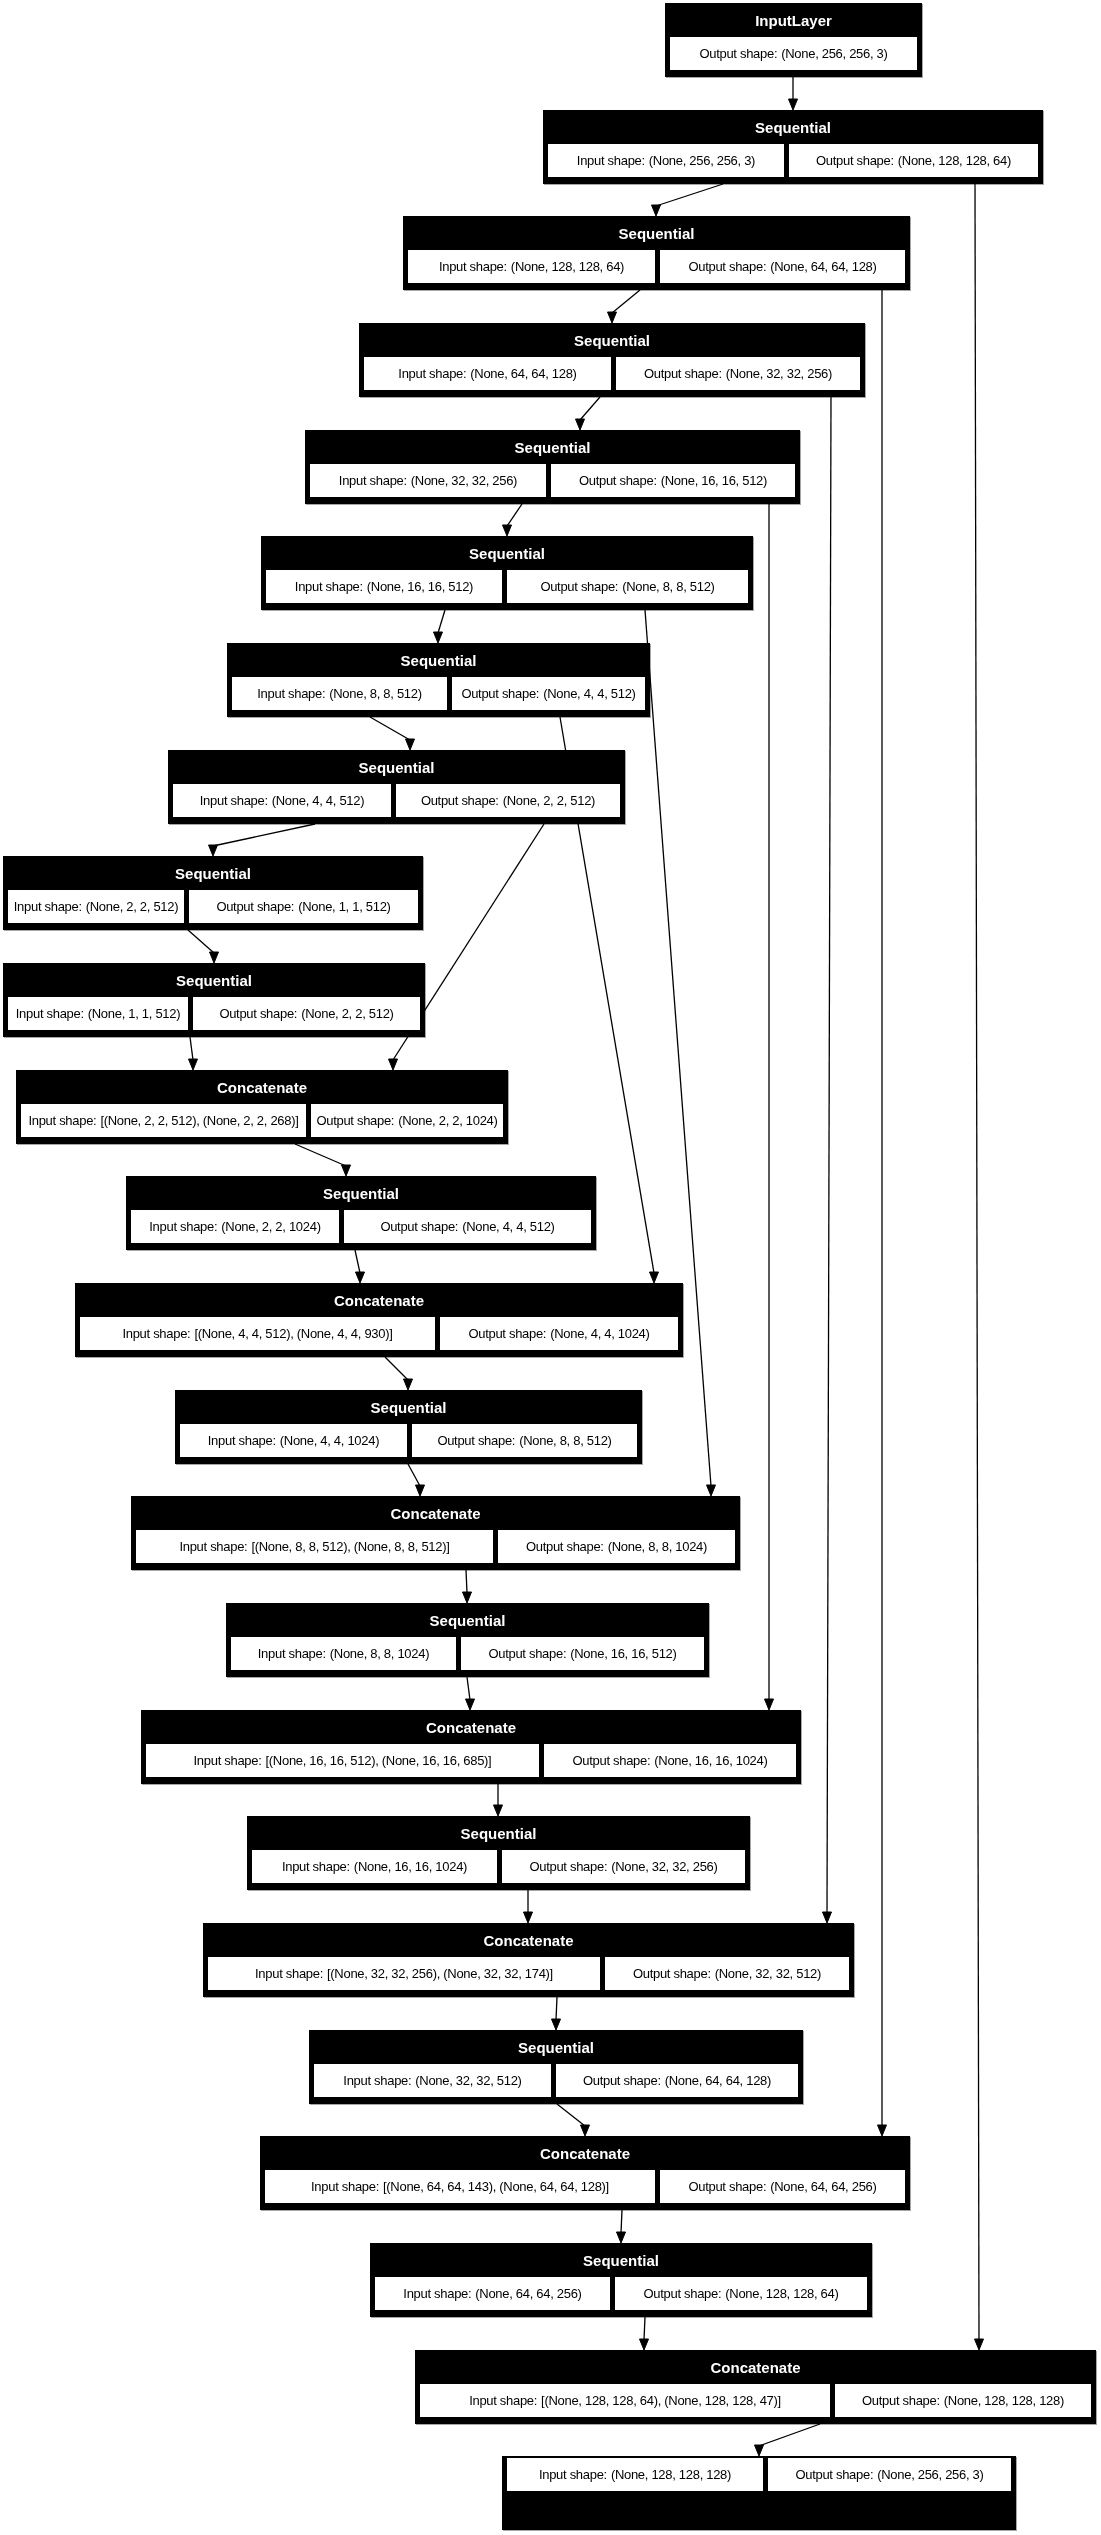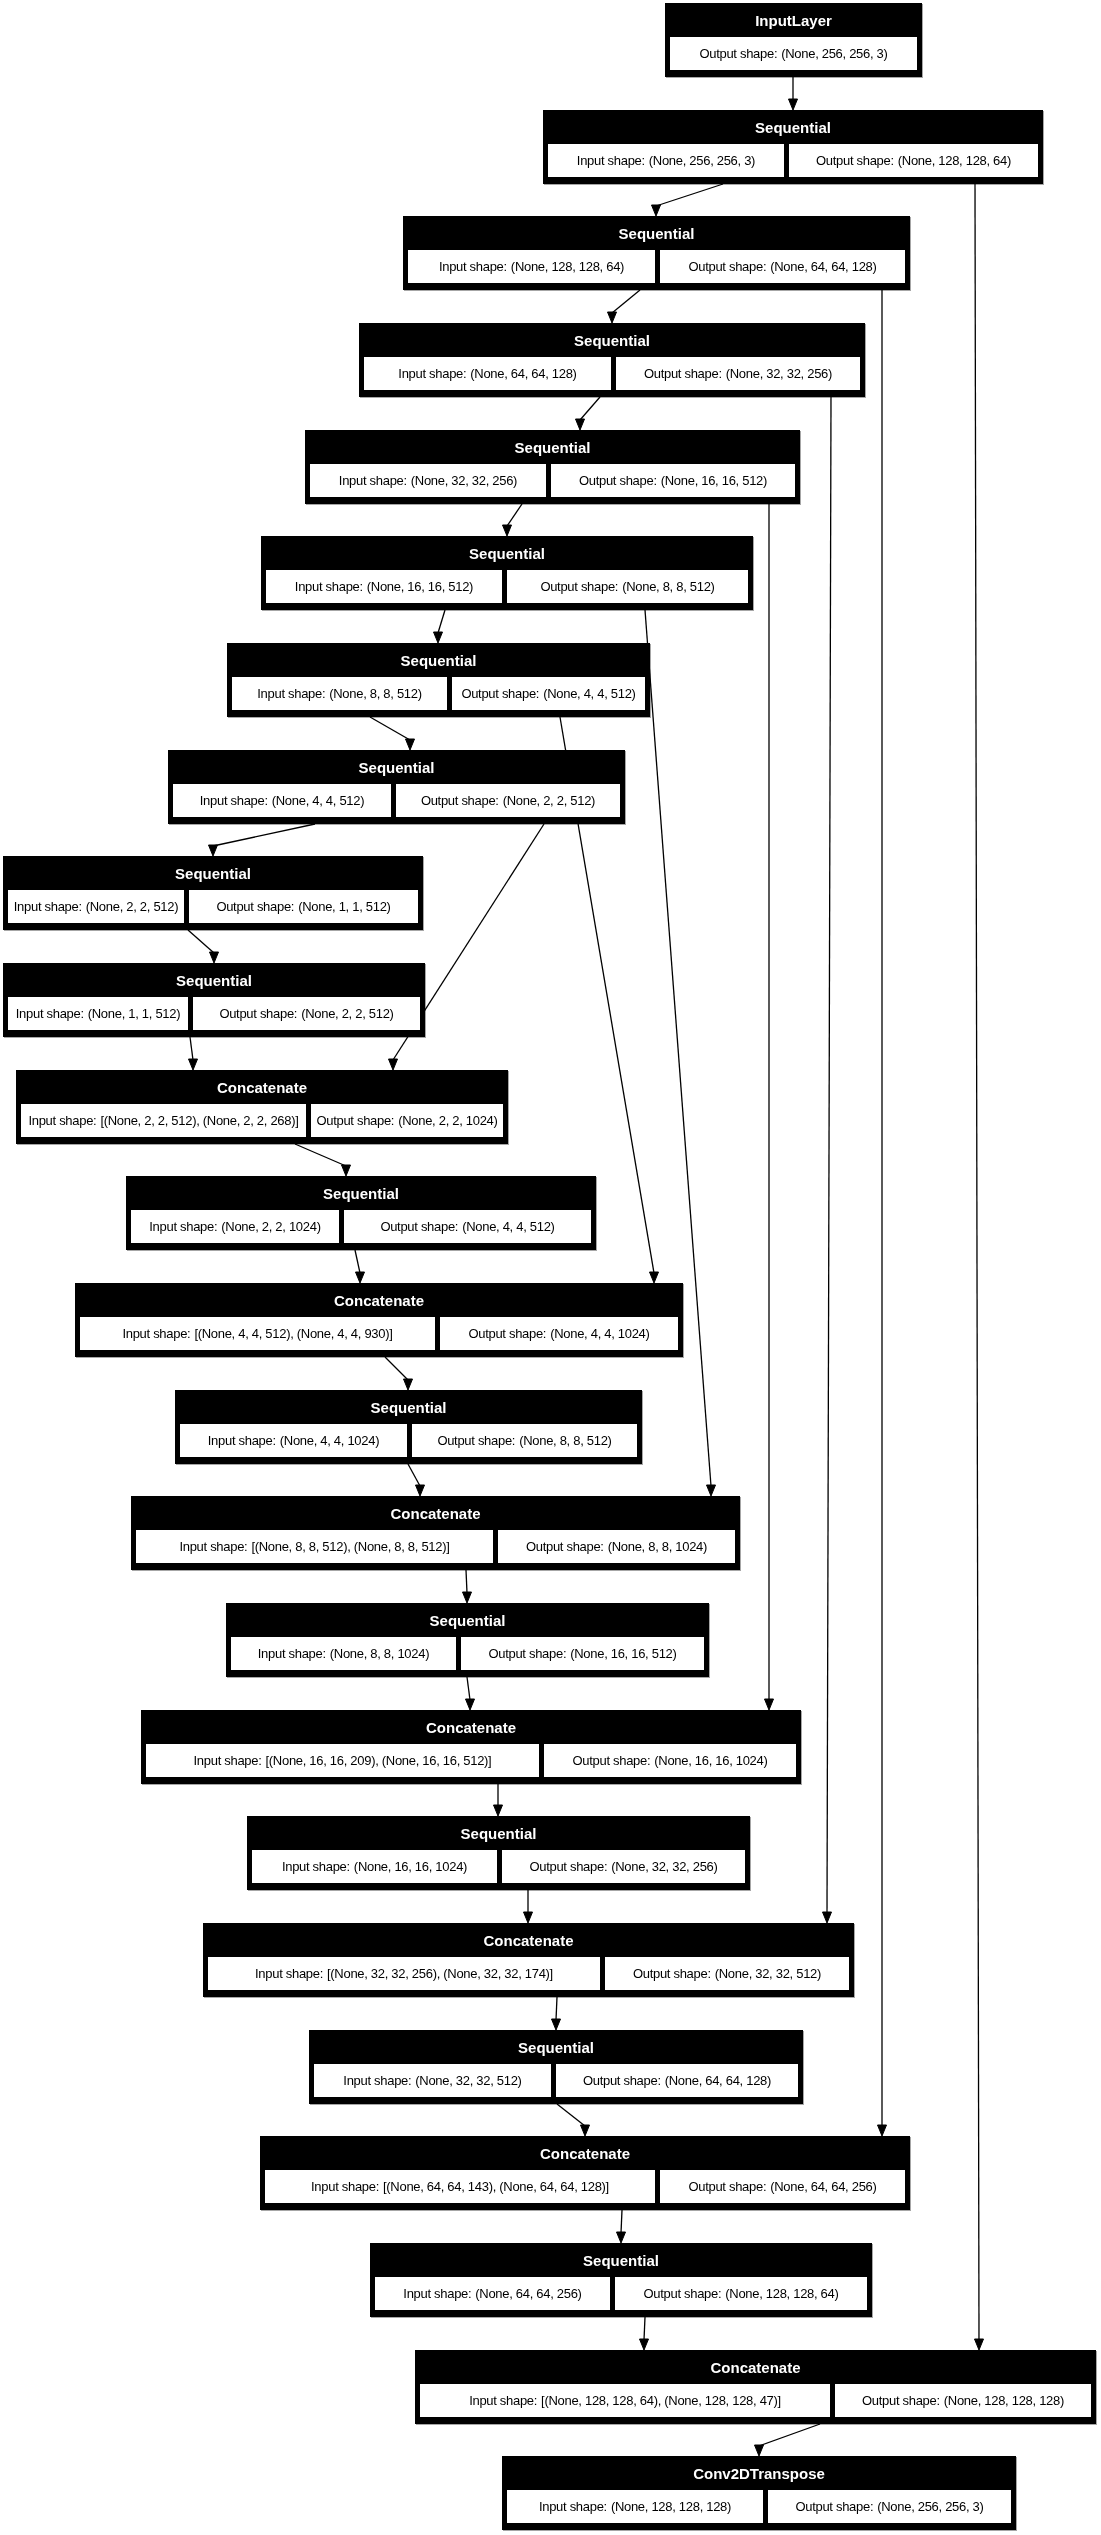--- a/index.html
+++ b/index.html
@@ -289,21 +289,21 @@
             <span>Output shape:</span>
             <span class="shape-value">(None, 16, 16, 512)</span>
           </div>
         </div>
       </div>
       <div class="node" style="left: 141px; top: 1710px; width: 660px;">
         <div class="node-title">Concatenate</div>
         <div class="node-cells">
           <div class="cell cell-input" style="width: 395px;">
             <span>Input shape:</span>
-            <span class="shape-value">[(None, 16, 16, 209), (None, 16, 16, 512)]</span>
+            <span class="shape-value">[(None, 16, 16, 512), (None, 16, 16, 685)]</span>
           </div>
           <div class="cell cell-output">
             <span>Output shape:</span>
             <span class="shape-value">(None, 16, 16, 1024)</span>
           </div>
         </div>
       </div>
       <div class="node" style="left: 247px; top: 1816px; width: 503px;">
         <div class="node-title">Sequential</div>
         <div class="node-cells">
@@ -376,21 +376,20 @@
             <span>Input shape:</span>
             <span class="shape-value">[(None, 128, 128, 64), (None, 128, 128, 47)]</span>
           </div>
           <div class="cell cell-output">
             <span>Output shape:</span>
             <span class="shape-value">(None, 128, 128, 128)</span>
           </div>
         </div>
       </div>
       <div class="node" style="left: 502px; top: 2456px; width: 514px;">
-        <div class="node-title">Conv2DTranspose</div>
         <div class="node-cells">
           <div class="cell cell-input" style="width: 258px;">
             <span>Input shape:</span>
             <span class="shape-value">(None, 128, 128, 128)</span>
           </div>
           <div class="cell cell-output">
             <span>Output shape:</span>
             <span class="shape-value">(None, 256, 256, 3)</span>
           </div>
         </div>

